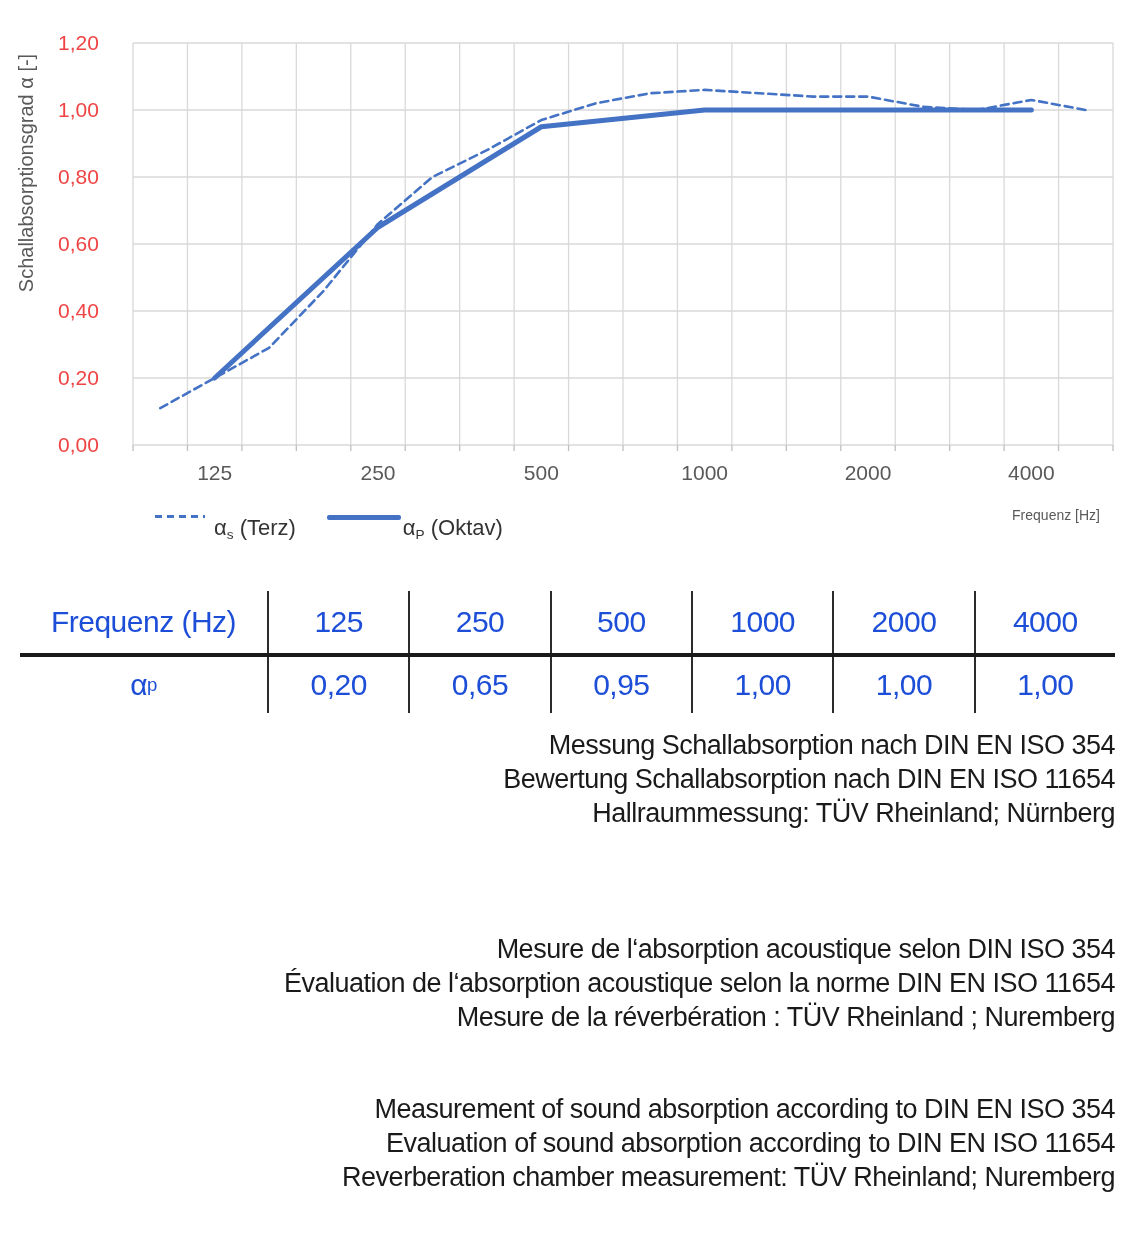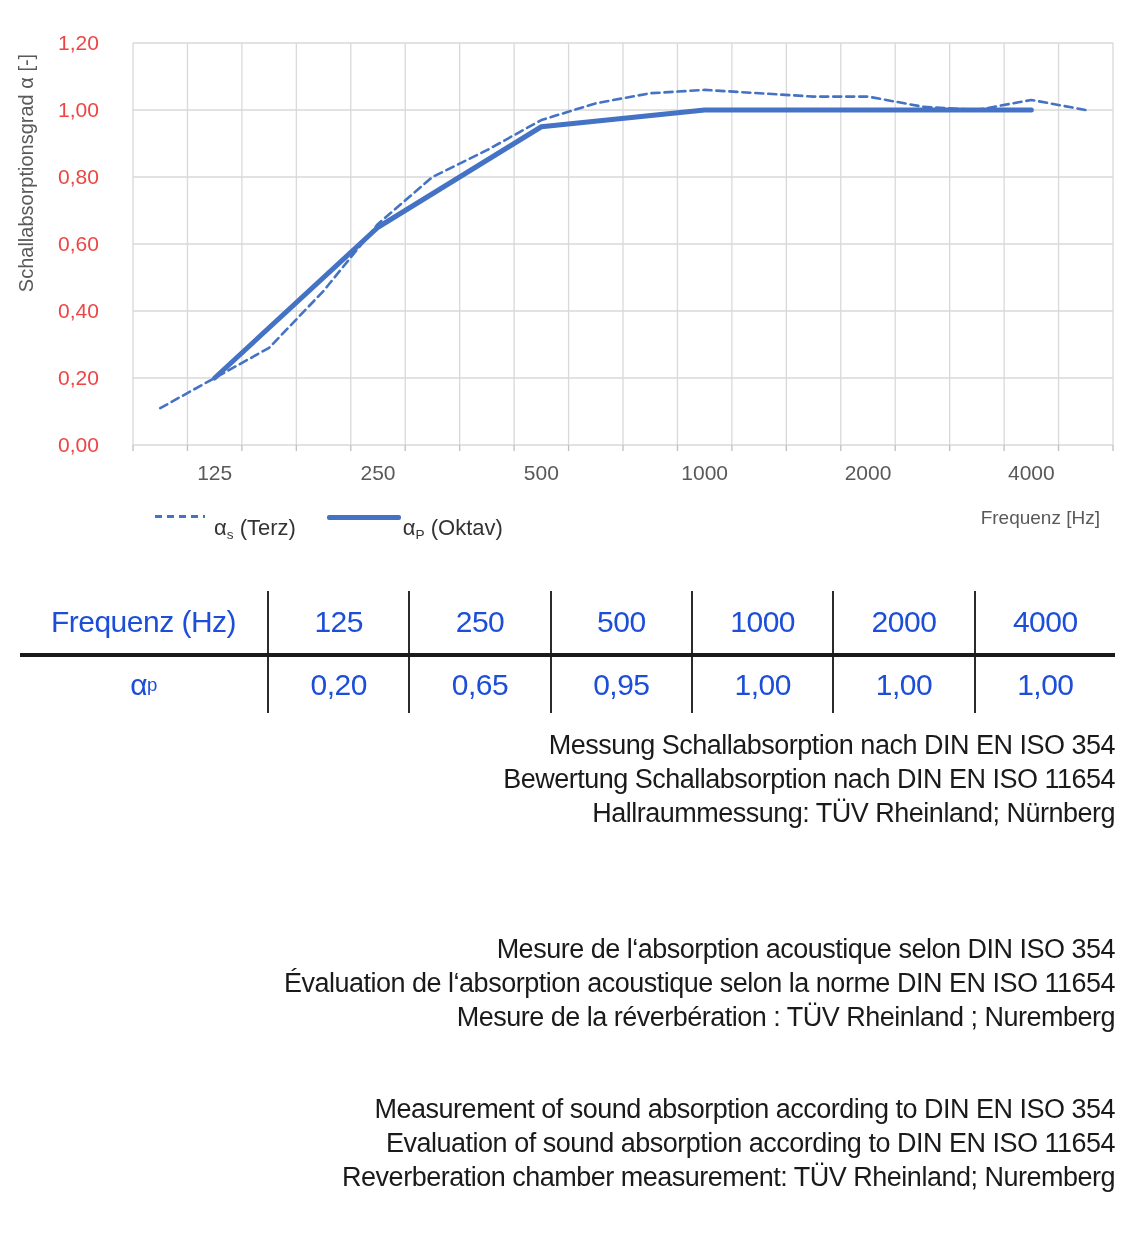--- a/index.html
+++ b/index.html
@@ -9,21 +9,21 @@
   
   #chart-wrap { position:absolute; left:0; top:0; width:1135px; height:560px; }
   #chart-svg  { position:absolute; left:0; top:0; }
   .y-axis-title { position:absolute; left:-122px; top:160px; width:300px; height:26px;
     transform:rotate(-90deg); text-align:center; font-size:20px; color:#595959; }
   .y-ticks { position:absolute; left:58px; top:0; width:68px; height:500px; }
   .y-tick  { position:absolute; right:0; width:68px; text-align:left;
              font-size:21px; color:#ef4444; line-height:22px; }
   .x-tick  { position:absolute; top:461px; width:90px; text-align:center;
              font-size:21px; color:#595959; }
-  .x-axis-title { position:absolute; right:35px; top:507px; font-size:19px; color:#595959; }
+  .x-axis-title { position:absolute; right:35px; top:507px; font-size:14px; color:#595959; }
 
   
   .legend { position:absolute; left:155px; top:515px; height:28px; display:flex;
             font-size:22px; color:#333333; }
   .lg-swatch-dashed { width:50px; height:3px; margin-right:9px;
     background:repeating-linear-gradient(90deg,#4472C4 0 7px,transparent 7px 12px); }
   .lg-swatch-solid  { width:74px; height:5px; background:#4472C4; margin-left:31px; margin-right:2px; border-radius:2px; }
   sub { font-size:0.62em; vertical-align:-0.28em; }
   .pre { white-space:pre; }
 

